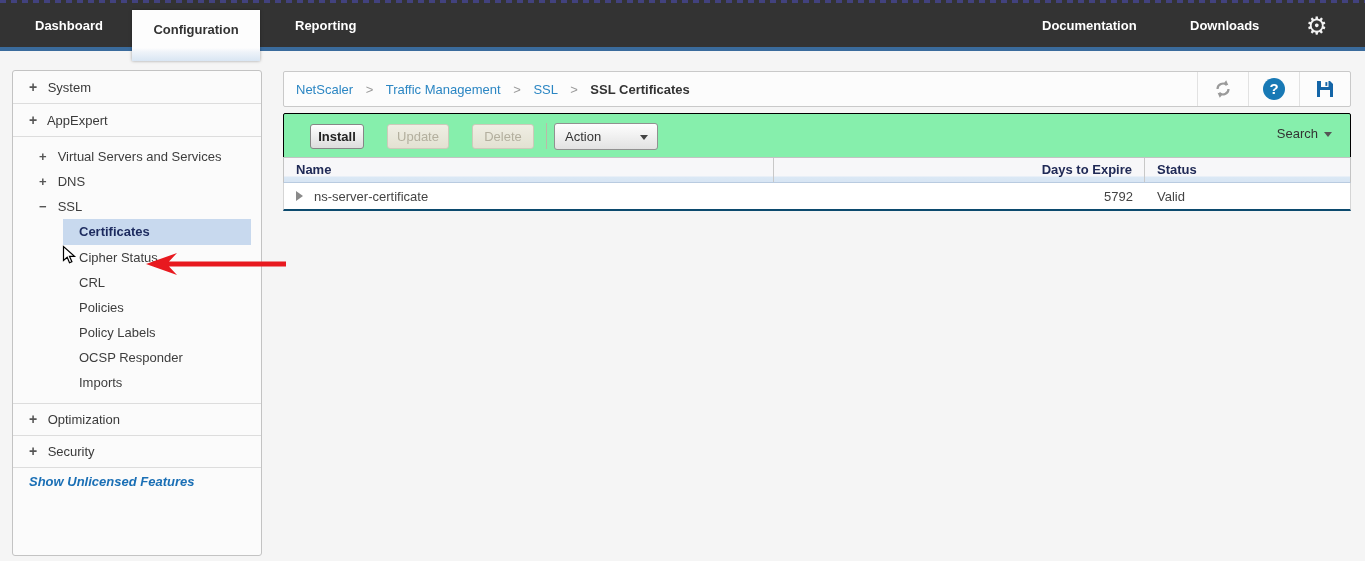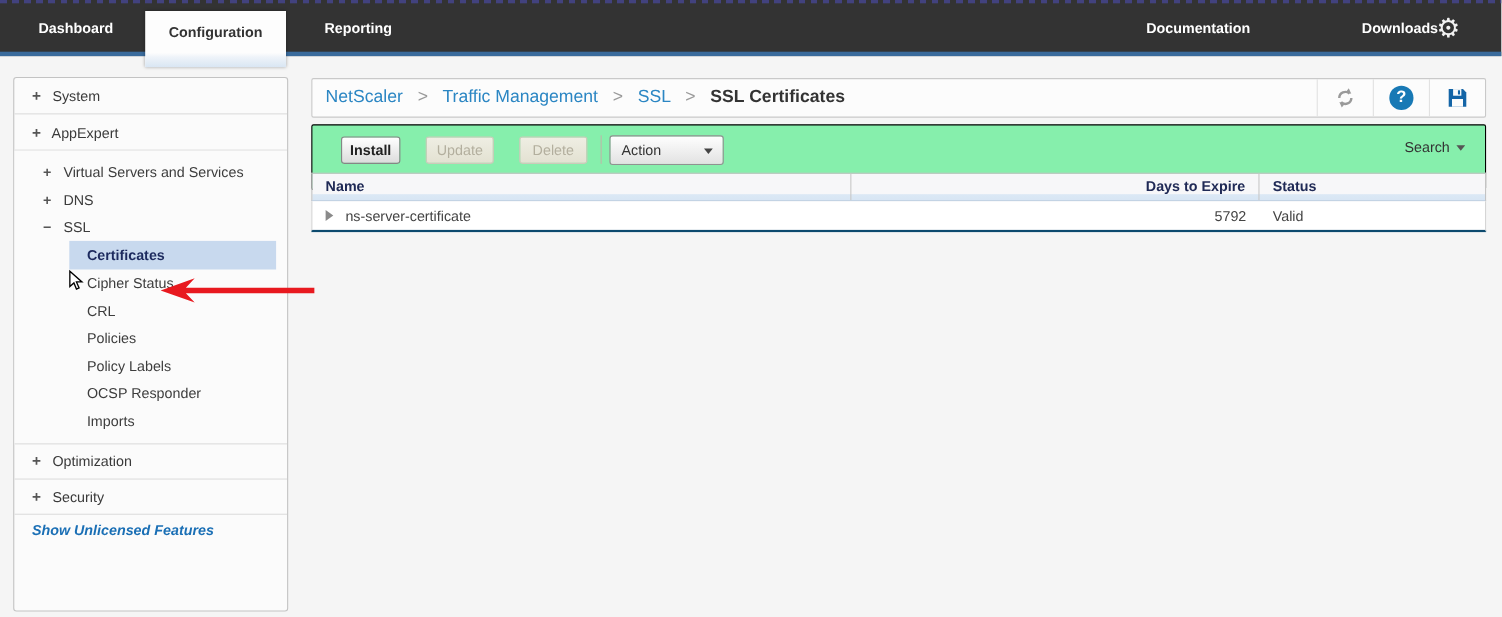--- a/index.html
+++ b/index.html
@@ -7,21 +7,21 @@
   body { font-family:"Liberation Sans", sans-serif; background:#f5f5f5; position:relative; overflow:hidden; }
 
   
   .navbar { position:absolute; left:0; top:0; width:1365px; height:51px; background:#333333; border-bottom:4px solid #3a6b9c; }
   .navbar::before { content:""; position:absolute; left:0; top:0; width:100%; height:3px;
      background:repeating-linear-gradient(90deg,#42427e 0 6px,#333333 6px 11px); }
   .nav-item { position:absolute; top:0; height:51px; line-height:51px; color:#ffffff; font-size:13px; font-weight:bold; cursor:pointer; }
   .nav-dashboard { left:35px; }
   .nav-reporting { left:295px; }
   .nav-doc { left:1042px; }
-  .nav-dl { left:1238px; }
+  .nav-dl { left:1190px; }
   .nav-tab-active { left:132px; width:128px; top:10px; height:51px; text-align:center; line-height:40px; color:#333;
      background:linear-gradient(180deg,#fdfdfd 0px,#fdfdfd 38px,#eef3f9 42px,#d9e6f3 51px);
      z-index:3; box-shadow:0 0 3px rgba(0,0,0,.35); }
   .nav-gear { position:absolute; left:1306px; top:0; height:51px; line-height:53px; font-size:24px; color:#f2f2f2; cursor:pointer; font-family:"DejaVu Sans", sans-serif; }
 
   
   .sidebar { position:absolute; left:12px; top:70px; width:250px; height:486px; background:#fbfbfb;
      border:1px solid #c3c3c3; border-radius:3px; overflow:hidden; }
   .side-row { height:33px; line-height:32px; border-bottom:1px solid #dddddd; padding-left:16px; font-size:13px; color:#3a3a3a; cursor:pointer; }
   .side-row .exp { display:inline-block; width:15px; font-weight:bold; font-size:14px; color:#555; }
@@ -30,21 +30,21 @@
   .tree-l1 { height:25px; line-height:25px; padding-left:26px; font-size:13px; color:#3d3d3d; cursor:pointer; }
   .tree-l1 .exp { display:inline-block; width:15px; font-weight:bold; font-size:13px; color:#555; }
   .tree-l2 { height:25px; line-height:25px; padding-left:66px; font-size:13px; color:#3d3d3d; cursor:pointer; }
   .tree-l2.selected { height:26px; line-height:26px; margin:0 10px 0 50px; padding-left:16px;
      background:#c8d9ee; font-weight:bold; color:#1c2a5e; }
   .side-footer { height:28px; line-height:28px; padding-left:16px; font-size:13px; color:#1a6fb5; font-weight:bold; font-style:italic; cursor:pointer; }
 
   
   .crumbbar { position:absolute; left:283px; top:71px; width:1068px; height:36px; background:#fcfcfc;
      border:1px solid #c9c9c9; border-radius:2px; display:flex; align-items:center; }
-  .crumbs { padding-left:12px; font-size:16px; flex:1; }
+  .crumbs { padding-left:12px; font-size:13px; flex:1; }
   .crumb-link { color:#2b86c3; cursor:pointer; }
   .crumb-sep { color:#9a9a9a; padding:0 9px; }
   .crumb-current { color:#333; font-weight:bold; }
   .crumb-icons { display:flex; height:100%; }
   .icon-cell { width:51px; height:100%; display:flex; align-items:center; justify-content:center; border-left:1px solid #e2e2e2; cursor:pointer; }
   .help-circle { width:22px; height:22px; border-radius:50%; background:#1879b5; color:#fff; font-size:15px; font-weight:bold; text-align:center; line-height:22px; }
 
   .toolbar { position:absolute; left:283px; top:113px; width:1068px; height:60px; background:#86efac;
      border:1px solid #000000; border-radius:2px; }
   .btn { position:absolute; top:10px; height:25px; font-size:13px; border-radius:3px; text-align:center; cursor:pointer; }

